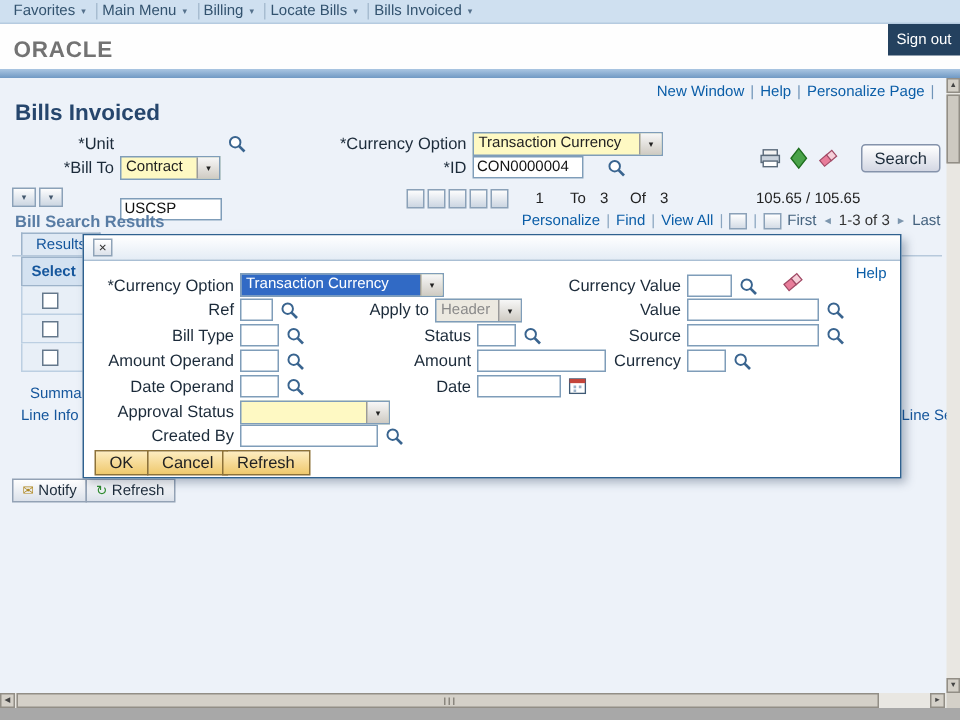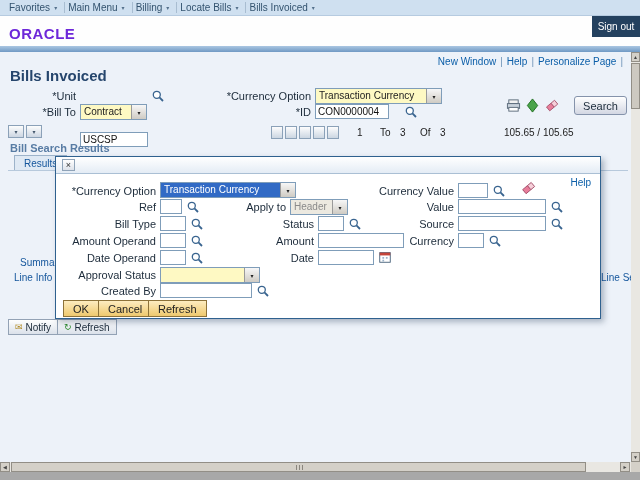--- a/index.html
+++ b/index.html
@@ -9,21 +9,21 @@
 
   
   .crumbbar{position:absolute;top:0;left:0;width:640px;height:16px;background:#cfe0f0;
     border-bottom:1px solid #b6cbe0;display:flex;align-items:center;padding:0 6px;font-size:10px;color:#33536f}
   .crumb{display:inline-flex;align-items:center;padding:0 7px 0 3px;border-right:1px solid #a8bdd1;cursor:pointer;height:11px}
   .crumb:last-child{border-right:none}
   .caret{font-size:6px;margin-left:4px;color:#55718c;line-height:1}
 
   
   .topband{position:absolute;top:16px;left:0;width:640px;height:30px;background:#fefefe}
-  .logo{position:absolute;left:9px;top:9px;font-size:15px;font-weight:bold;color:#6d28d9;letter-spacing:.5px}
+  .logo{position:absolute;left:9px;top:9px;font-size:15px;font-weight:bold;color:#737373;letter-spacing:.5px}
   .topnav{position:absolute;right:54px;top:5px;font-size:10px;color:#0b5ea8;white-space:nowrap}
   .tlink{margin-left:13px;cursor:pointer}
   .signout{position:absolute;right:0;top:0;width:48px;height:21px;background:#24415f;color:#fff;
     font-size:10px;display:flex;align-items:center;justify-content:center;cursor:pointer}
   .bluestrip{position:absolute;top:46px;left:0;width:640px;height:6px;background:linear-gradient(180deg,#aac6e2,#7099c4)}
 
   .pagelinks{position:absolute;top:56px;right:13px;font-size:10px;color:#0b5ea8;white-space:nowrap}
   .pl{cursor:pointer}
   .pl::after{content:"|";margin:0 4px;color:#6f94b8}
   .title{position:absolute;top:67px;left:10px;font-size:15px;font-weight:bold;color:#26466d}
@@ -189,24 +189,52 @@
   <div class="tbicon" style="left:327px;top:126px;width:12px"></div>
 
   <span class="ptxt" style="left:357px">1</span>
   <span class="ptxt pbold" style="left:380px">To</span>
   <span class="ptxt" style="left:400px">3</span>
   <span class="ptxt pbold" style="left:420px">Of</span>
   <span class="ptxt" style="left:440px">3</span>
   <span class="ptxt" style="left:504px">105.65 /  105.65</span>
 
   <div class="secttitle">Bill Search Results</div>
+  <div class="sectlinks">
+    <span class="slink">Personalize</span>
+      <span class="ssep"></span>
+      <span class="slink">Find</span>
+      <span class="ssep"></span>
+      <span class="slink">View All</span>
+      <span class="ssep"></span>
+      <span class="mini"></span>
+      <span class="ssep"></span>
+      <span class="mini"></span>
+    <span class="firstlast">First</span>
+      <span class="pn">◄</span>
+      <span class="range">1-3 of 3</span>
+      <span class="pn">►</span>
+      <span class="firstlast">Last</span>
+  </div>
 
   <div class="tab">Results</div>
   <div class="gridtopline"></div>
 
+  <div class="gridcol">
+    <div class="gridhdr">Select</div>
+    <div class="gridrow">
+        <span class="cb"></span>
+      </div>
+    <div class="gridrow">
+        <span class="cb"></span>
+      </div>
+    <div class="gridrow">
+        <span class="cb"></span>
+      </div>
+  </div>
 
   <span class="lowlink" style="left:20px;top:257px">Summary</span>
   <span class="lowlink" style="left:14px;top:272px">Line Info 1</span>
   <span class="lowlink" style="left:601px;top:272px">Line Sear</span>
 
   <div class="fbtn" style="left:8px">
     <span class="fic">✉</span>
     <span>Notify</span>
   </div>
   <div class="fbtn" style="left:57px">

